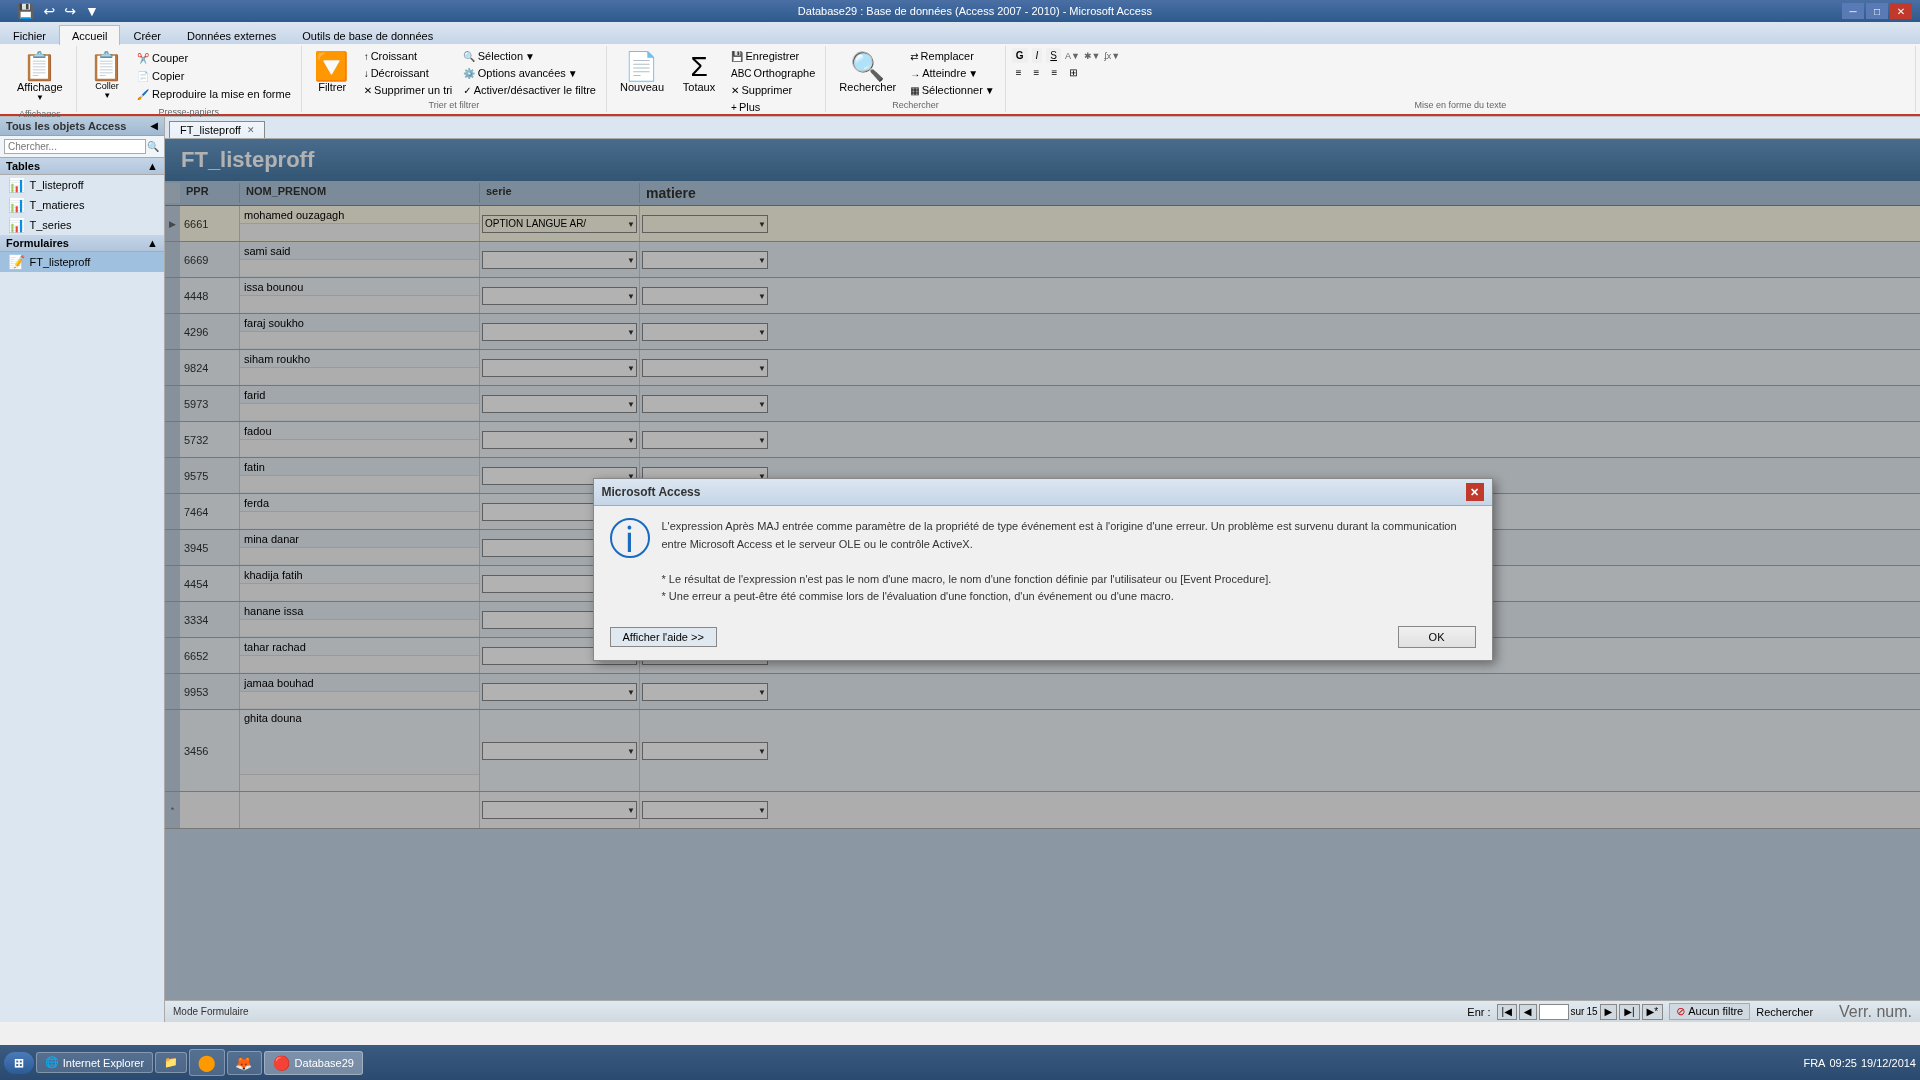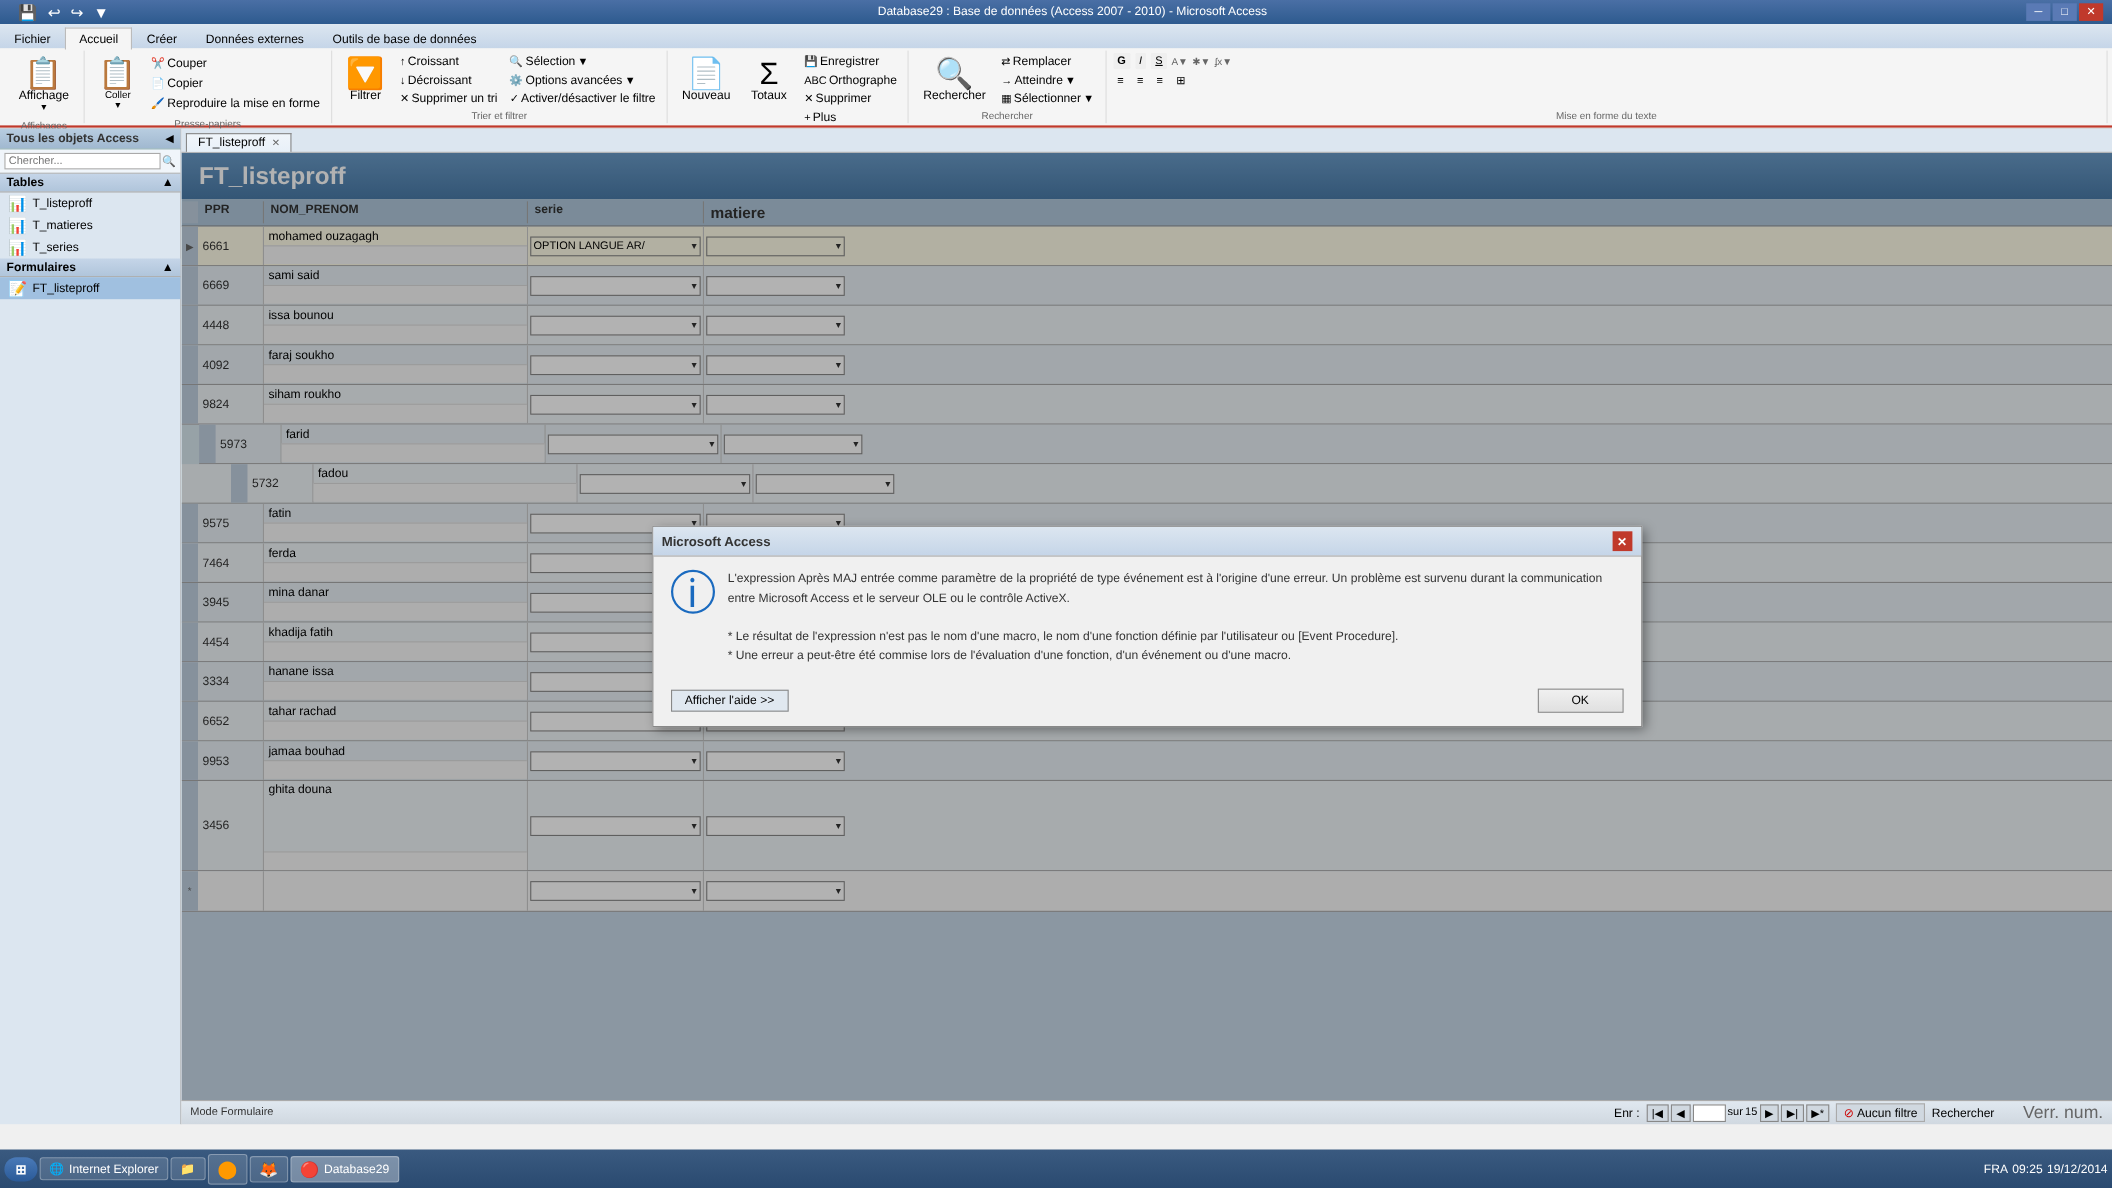--- a/index.html
+++ b/index.html
@@ -749,21 +749,21 @@
     <div class="row-matiere" style="width:130px;">
       <div class="combo-wrapper">
         <select class="combo-box" style="">
           <option></option>
         </select>
       </div>
     </div>
   </div>
             <div class="record-row" style="min-height: 36px;">
     <div class="row-marker"></div>
-    <div class="row-ppr">4092</div>
+    <div class="row-ppr">4296</div>
     <div class="row-nom" style="width:240px; border-right:1px solid #ccc;">
       <input class="row-nom-input" value="faraj soukho" style="">
       <input class="row-nom-input2" value="" style="">
     </div>
     <div class="row-serie" style="width:160px; border-right:1px solid #ccc;">
       <div class="combo-wrapper">
         <select class="combo-box" style="">
           <option></option>
         </select>
       </div>
@@ -791,21 +791,21 @@
       </div>
     </div>
     <div class="row-matiere" style="width:130px;">
       <div class="combo-wrapper">
         <select class="combo-box" style="">
           <option></option>
         </select>
       </div>
     </div>
   </div>
-            <div class="record-row" style="min-height: 36px; margin-left: 16px;">
+            <div class="record-row" style="min-height: 36px;">
     <div class="row-marker"></div>
     <div class="row-ppr">5973</div>
     <div class="row-nom" style="width:240px; border-right:1px solid #ccc;">
       <input class="row-nom-input" value="farid" style="">
       <input class="row-nom-input2" value="" style="">
     </div>
     <div class="row-serie" style="width:160px; border-right:1px solid #ccc;">
       <div class="combo-wrapper">
         <select class="combo-box" style="">
           <option></option>
@@ -813,21 +813,21 @@
       </div>
     </div>
     <div class="row-matiere" style="width:130px;">
       <div class="combo-wrapper">
         <select class="combo-box" style="">
           <option></option>
         </select>
       </div>
     </div>
   </div>
-            <div class="record-row" style="min-height: 36px; padding-left: 45px;">
+            <div class="record-row" style="min-height: 36px;">
     <div class="row-marker"></div>
     <div class="row-ppr">5732</div>
     <div class="row-nom" style="width:240px; border-right:1px solid #ccc;">
       <input class="row-nom-input" value="fadou" style="">
       <input class="row-nom-input2" value="" style="">
     </div>
     <div class="row-serie" style="width:160px; border-right:1px solid #ccc;">
       <div class="combo-wrapper">
         <select class="combo-box" style="">
           <option></option>

